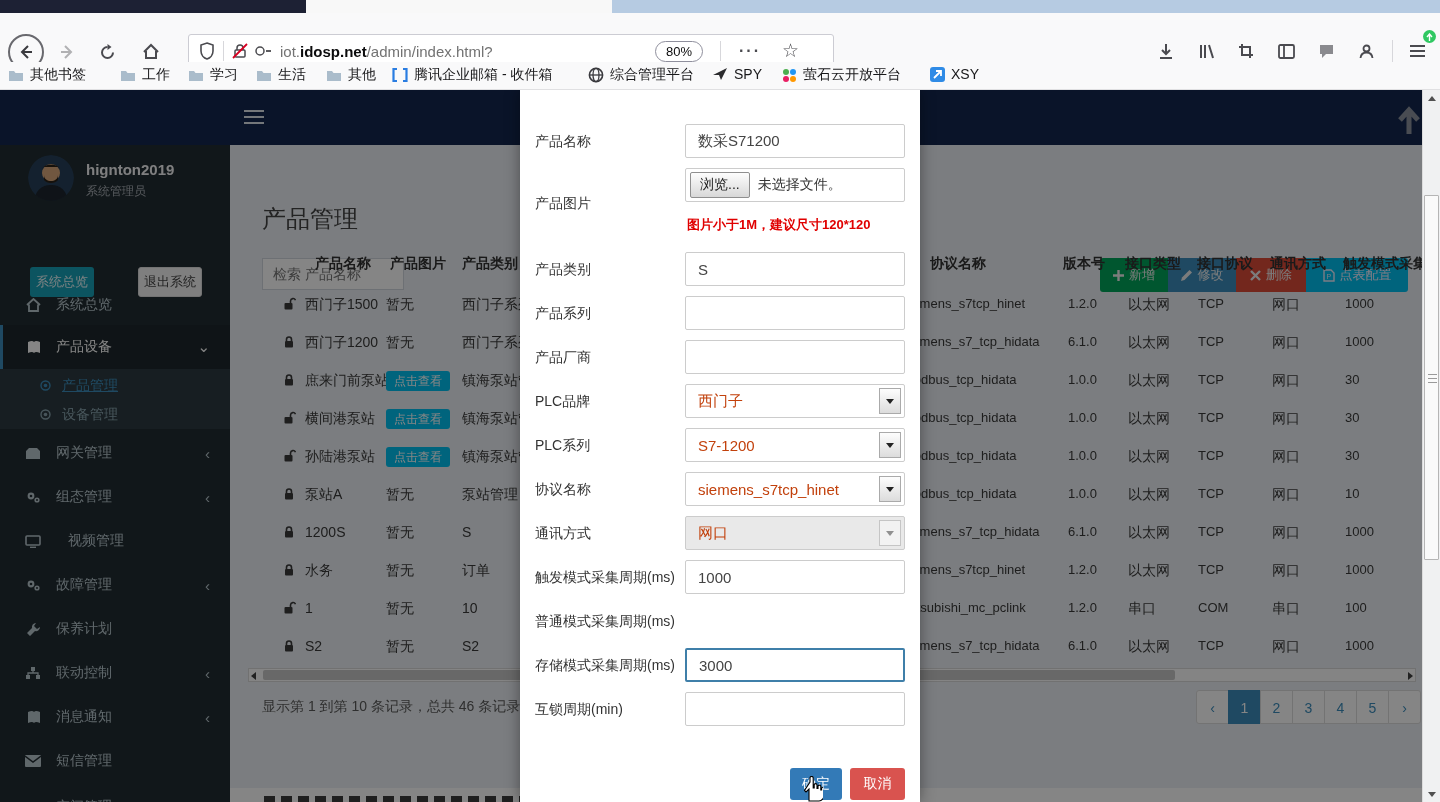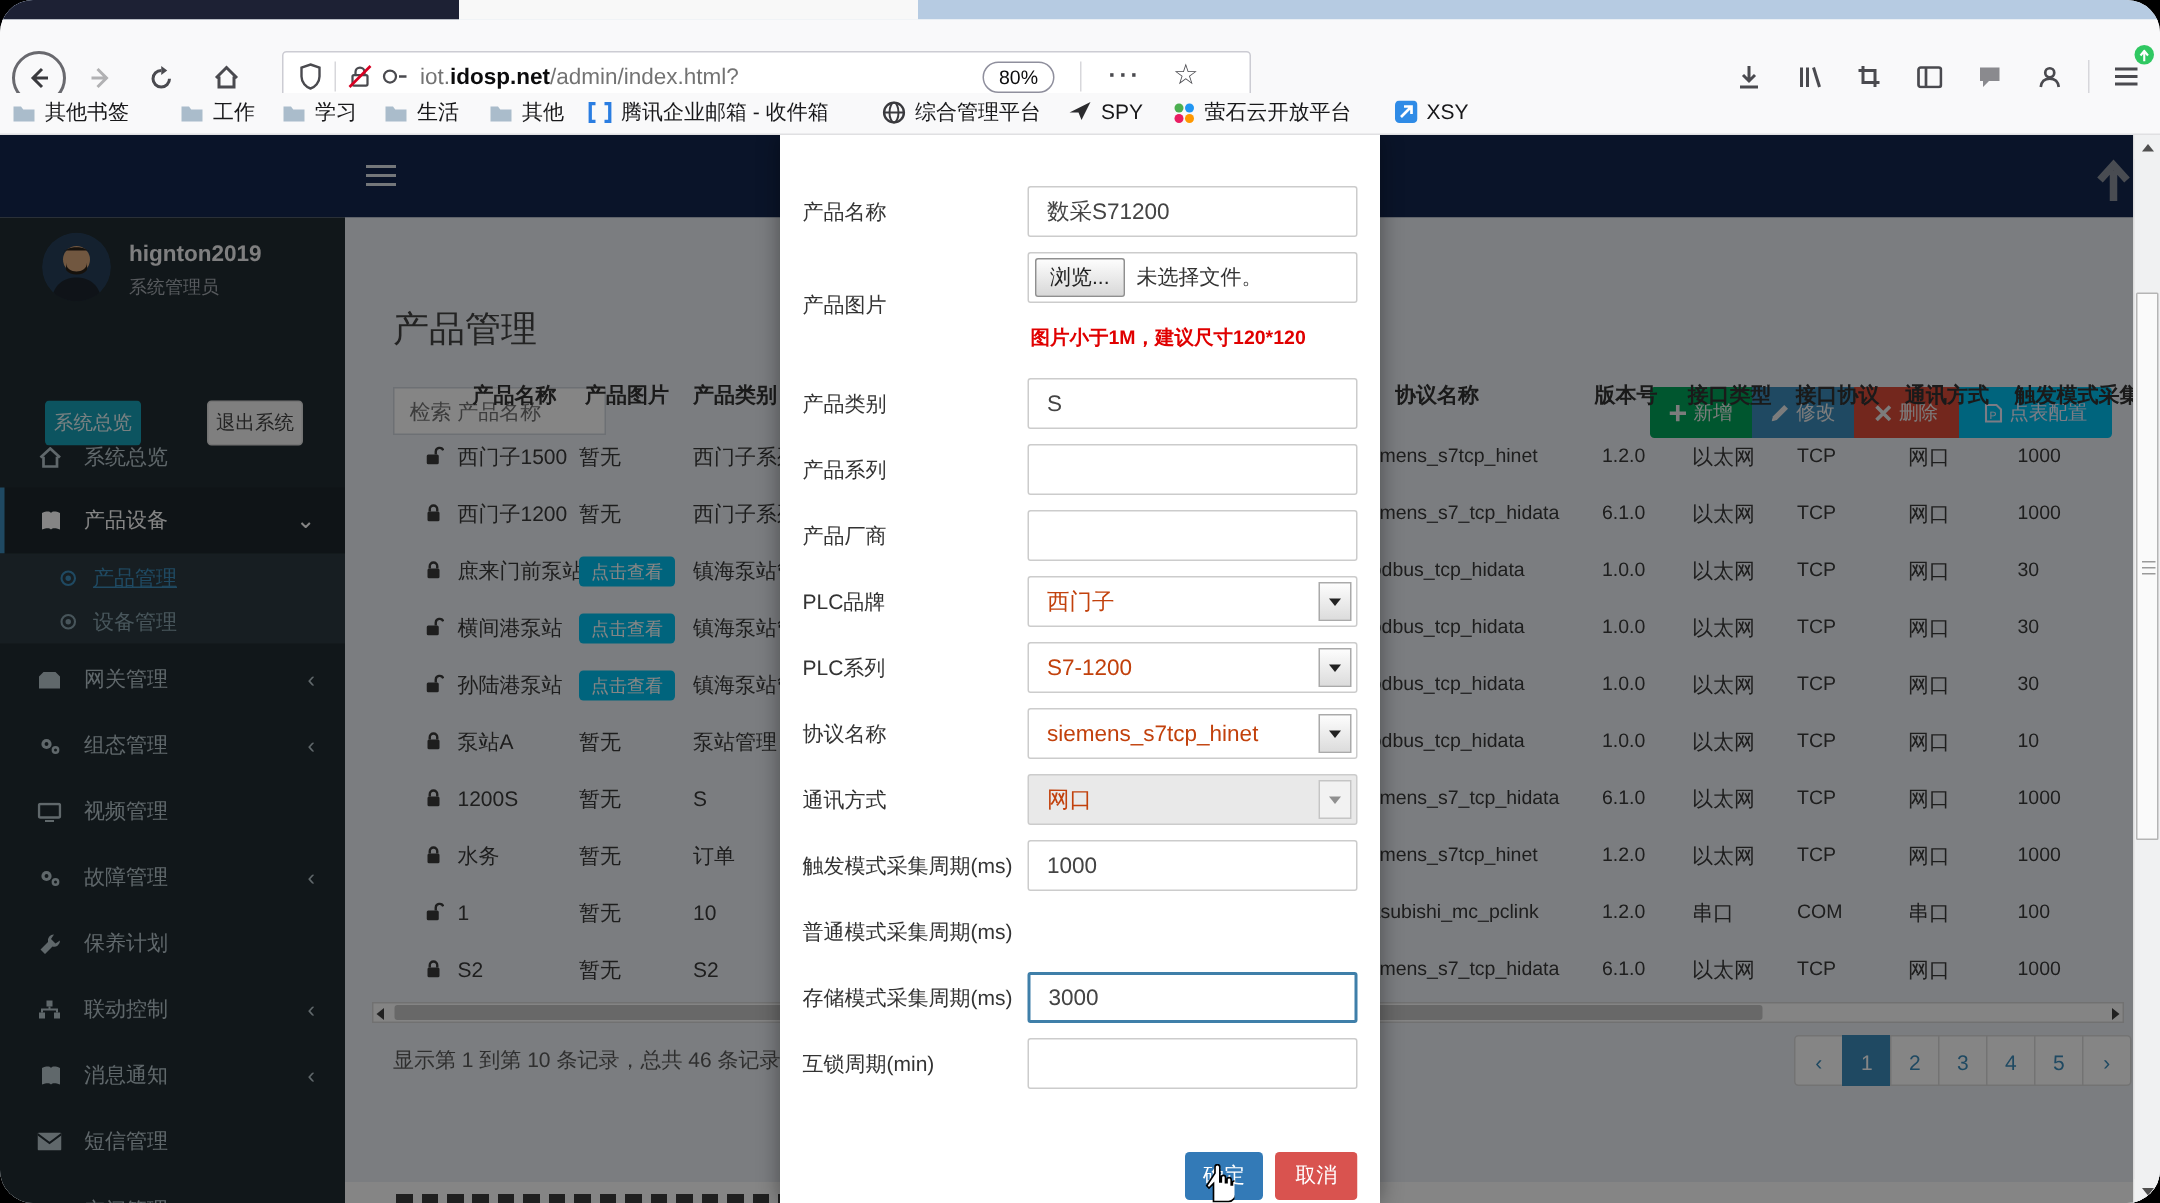--- a/index.html
+++ b/index.html
@@ -1,17 +1,17 @@
 <!DOCTYPE html>
 <html><head>
 <meta charset="utf-8">
 <style>
   html,body{margin:0;padding:0;background:#000;}
   *{box-sizing:border-box;font-family:"Liberation Sans","DejaVu Sans",sans-serif;}
-  #stage{position:relative;width:1440px;height:802px;overflow:hidden;background:#f9f9fa;border-radius:22px;}
+  #stage{position:relative;width:1440px;height:802px;overflow:hidden;background:#f9f9fa;}
   .abs{position:absolute;}
   
   #tabstrip{left:0;top:0;width:1440px;height:13px;background:#b6cbe2;}
   #tab-dark{left:0;top:0;width:306px;height:13px;background:#1d2134;}
   #tab-active{left:306px;top:0;width:306px;height:13px;background:#f8f8f8;}
   #toolbar{left:0;top:13px;width:1440px;height:49px;background:#f9f9fa;}
   #bookmarksbar{left:0;top:62px;width:1440px;height:28px;background:#f9f9fa;border-bottom:1px solid #e0e0e2;}
   .tbtn{display:flex;align-items:center;justify-content:center;}
   #urlbar{left:188px;top:21px;width:646px;height:34px;background:#fff;border:1px solid #ccccd3;border-radius:3px;display:flex;align-items:center;}
   #searchbar{left:852px;top:21px;width:202px;height:34px;background:#fff;border:1px solid #b1b1b3;border-radius:3px;display:flex;align-items:center;}
@@ -324,21 +324,21 @@
             <svg width="16" height="14" viewBox="0 0 16 14">
               <circle cx="6" cy="6" r="3.4" fill="#b8c7ce"></circle>
               <circle cx="6" cy="6" r="1.3" fill="#222d32"></circle>
               <circle cx="12" cy="10" r="2.6" fill="#b8c7ce"></circle>
               <circle cx="12" cy="10" r="1" fill="#222d32"></circle>
             </svg>
           </span>
         <span class="lbl">组态管理</span>
           <span class="chev">‹</span>
       </div>
-      <div class="sideitem" style="top:374px;">
+      <div class="sideitem" style="top:374px;gap:12px;">
         <span class="ic">
             <svg width="16" height="13" viewBox="0 0 16 13">
               <rect x="1" y="1" width="14" height="9" rx="1" stroke="#b8c7ce" stroke-width="1.6" fill="none"></rect>
               <line x1="5" y1="12.4" x2="11" y2="12.4" stroke="#b8c7ce" stroke-width="1.6"></line>
             </svg>
           </span>
         <span class="lbl">视频管理</span>
       </div>
       <div class="sideitem" style="top:418px;text-align:center;">
         <span class="ic">

